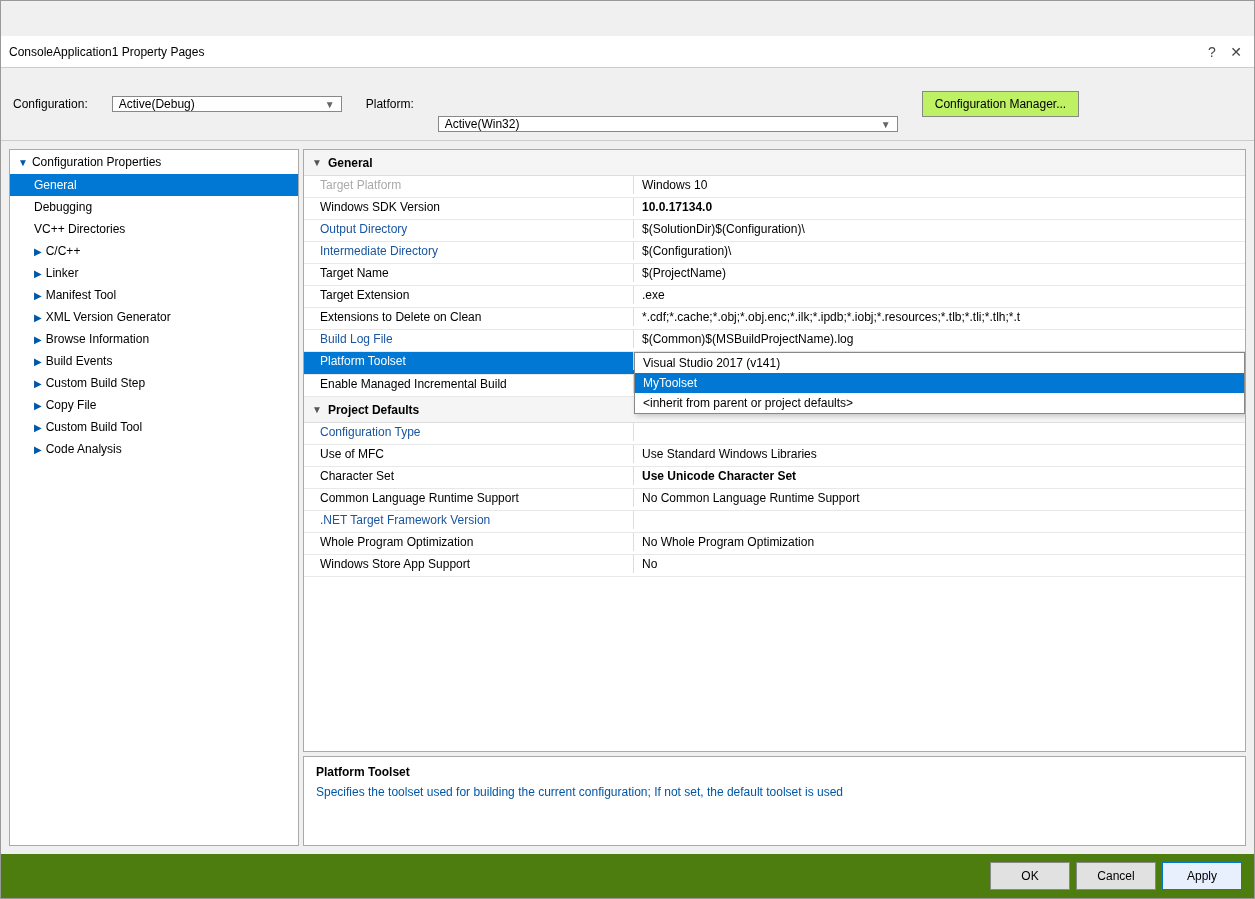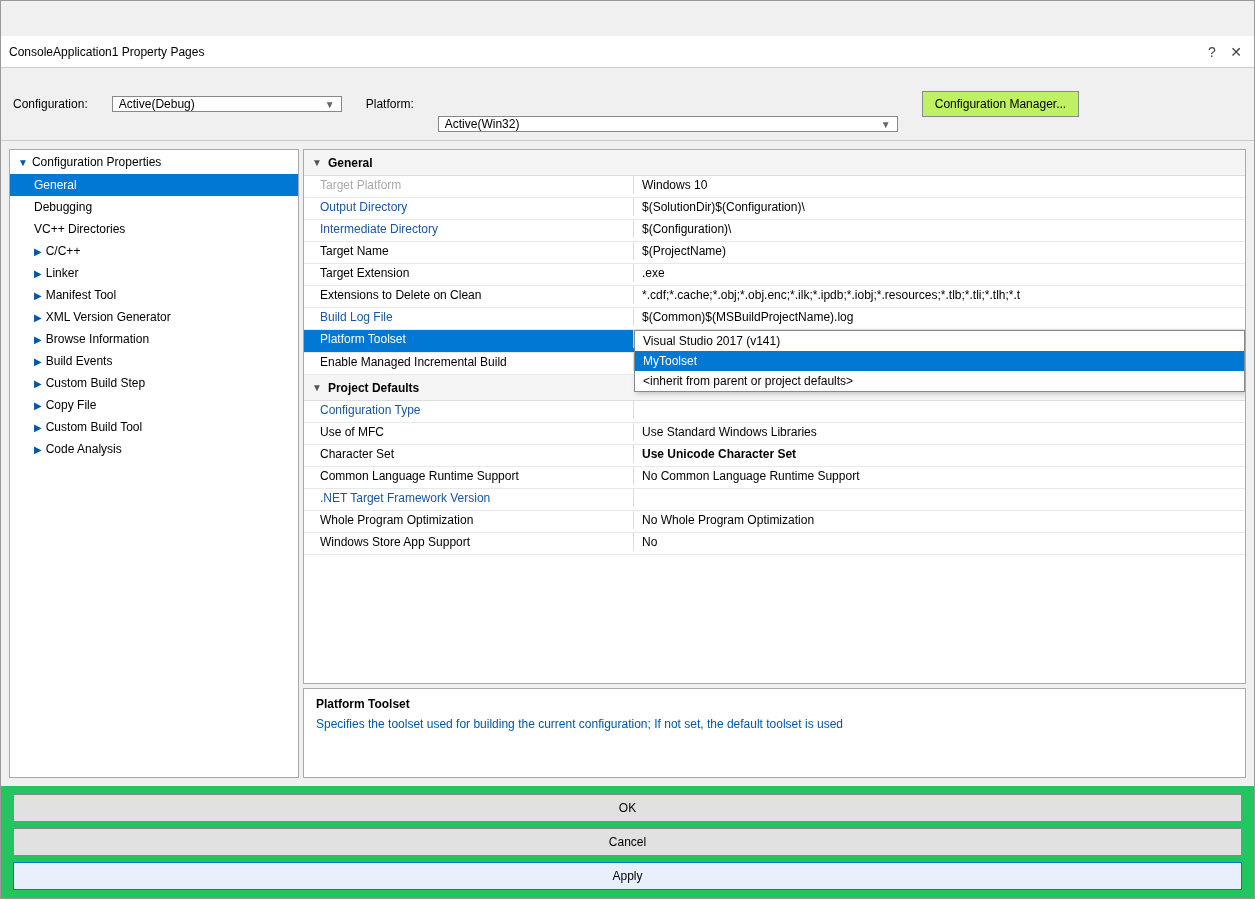--- a/index.html
+++ b/index.html
@@ -241,22 +241,21 @@
       font-size: 12px;
       color: #0057a8;
     }
 
     
     .bottom-bar {
       padding: 8px 12px;
       display: flex;
       justify-content: flex-end;
       gap: 6px;
-      background: #22c55e;
-      flex-direction: column;
+      background: #4d7c0f;
     }
     .bottom-btn {
       height: 28px;
       min-width: 80px;
       padding: 0 16px;
       background: #e1e1e1;
       border: 1px solid #888;
       font-size: 12px;
       cursor: pointer;
     }
@@ -374,20 +373,24 @@
         <div class="prop-section-header">
           <span class="expand-arrow">▼</span>
           <span>General</span>
         </div>
 
         <div class="prop-row">
           <div class="prop-name gray">Target Platform</div>
           <div class="prop-value">Windows 10</div>
         </div>
 
+        <div class="prop-row">
+          <div class="prop-name black">Windows SDK Version</div>
+          <div class="prop-value bold">10.0.17134.0</div>
+        </div>
 
         <div class="prop-row">
           <div class="prop-name">Output Directory</div>
           <div class="prop-value">$(SolutionDir)$(Configuration)\</div>
         </div>
 
         <div class="prop-row">
           <div class="prop-name">Intermediate Directory</div>
           <div class="prop-value">$(Configuration)\</div>
         </div>

